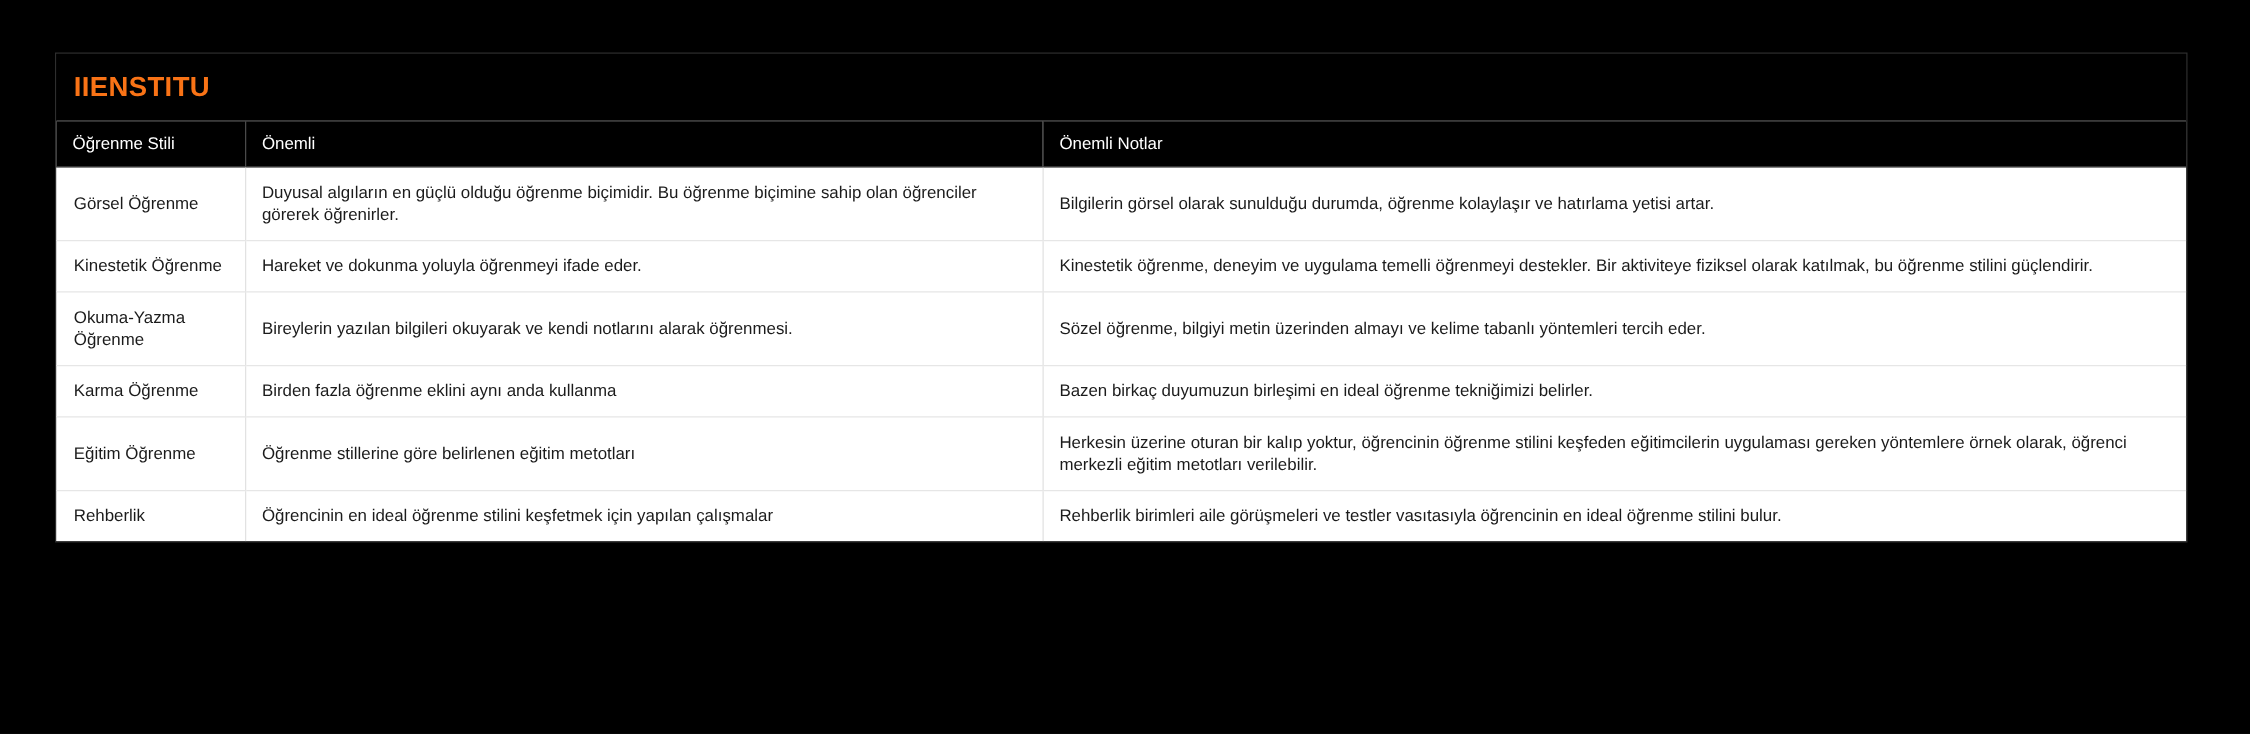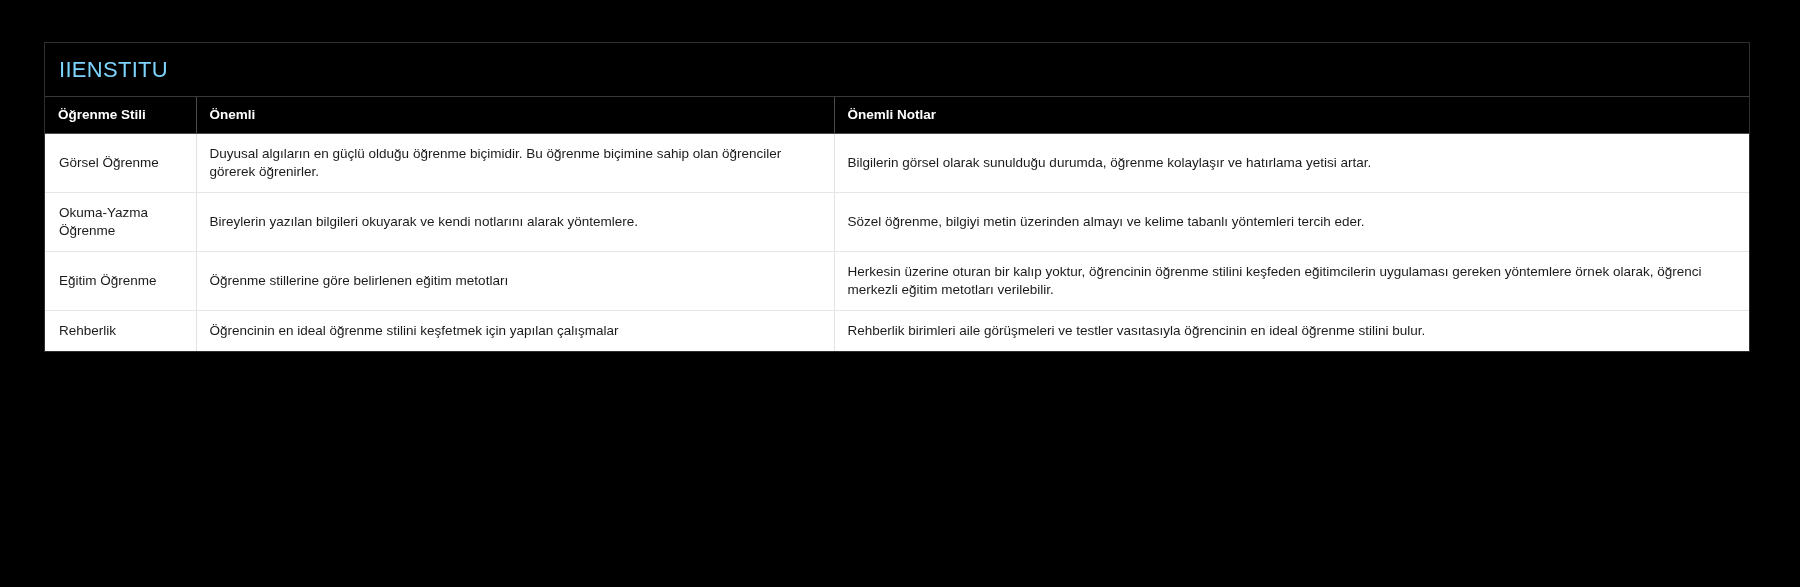--- a/index.html
+++ b/index.html
@@ -31,43 +31,43 @@
     box-sizing: border-box;
     overflow: hidden;
   }
 
   .brand-bar {
     background: #000000;
     padding: 14px 0 13px 14px;
     border-bottom: 1px solid #3a3a3a;
   }
   .brand-title {
-    color: #7dd3fc;
+    color: #f97316;
     font-size: 22px;
-    font-weight: normal;
+    font-weight: bold;
     letter-spacing: 0.3px;
     line-height: 26px;
   }
 
   table.grid {
     border-collapse: collapse;
     table-layout: fixed;
     width: 1704px;
     background: #ffffff;
   }
 
   table.grid col.c1 { width: 151px; }
   table.grid col.c2 { width: 638px; }
   table.grid col.c3 { width: 915px; }
 
   thead th {
     background: #000000;
     color: #ffffff;
     font-size: 13.5px;
-    font-weight: bold;
+    font-weight: normal;
     text-align: left;
     padding: 10px 13px 11px 13px;
     vertical-align: middle;
     border-right: 1px solid #4a4a4a;
     border-bottom: 1px solid #4a4a4a;
     white-space: nowrap;
   }
   thead th:last-child { border-right: none; }
 
   tbody td {
@@ -112,23 +112,33 @@
           <th>Önemli Notlar</th>
         </tr>
       </thead>
       <tbody>
         <tr>
           <td class="style-cell">Görsel Öğrenme</td>
           <td>Duyusal algıların en güçlü olduğu öğrenme biçimidir. Bu öğrenme biçimine sahip olan öğrenciler görerek öğrenirler.</td>
           <td class="note-cell">Bilgilerin görsel olarak sunulduğu durumda, öğrenme kolaylaşır ve hatırlama yetisi artar.</td>
         </tr>
         <tr>
+          <td class="style-cell">Kinestetik Öğrenme</td>
+          <td>Hareket ve dokunma yoluyla öğrenmeyi ifade eder.</td>
+          <td class="note-cell">Kinestetik öğrenme, deneyim ve uygulama temelli öğrenmeyi destekler. Bir aktiviteye fiziksel olarak katılmak, bu öğrenme stilini güçlendirir.</td>
+        </tr>
+        <tr>
           <td class="style-cell">Okuma-Yazma Öğrenme</td>
-          <td>Bireylerin yazılan bilgileri okuyarak ve kendi notlarını alarak yöntemlere.</td>
+          <td>Bireylerin yazılan bilgileri okuyarak ve kendi notlarını alarak öğrenmesi.</td>
           <td class="note-cell">Sözel öğrenme, bilgiyi metin üzerinden almayı ve kelime tabanlı yöntemleri tercih eder.</td>
+        </tr>
+        <tr>
+          <td class="style-cell">Karma Öğrenme</td>
+          <td>Birden fazla öğrenme eklini aynı anda kullanma</td>
+          <td class="note-cell">Bazen birkaç duyumuzun birleşimi en ideal öğrenme tekniğimizi belirler.</td>
         </tr>
         <tr>
           <td class="style-cell">Eğitim Öğrenme</td>
           <td>Öğrenme stillerine göre belirlenen eğitim metotları</td>
           <td class="note-cell">Herkesin üzerine oturan bir kalıp yoktur, öğrencinin öğrenme stilini keşfeden eğitimcilerin uygulaması gereken yöntemlere örnek olarak, öğrenci merkezli eğitim metotları verilebilir.</td>
         </tr>
         <tr>
           <td class="style-cell">Rehberlik</td>
           <td>Öğrencinin en ideal öğrenme stilini keşfetmek için yapılan çalışmalar</td>
           <td class="note-cell">Rehberlik birimleri aile görüşmeleri ve testler vasıtasıyla öğrencinin en ideal öğrenme stilini bulur.</td>

